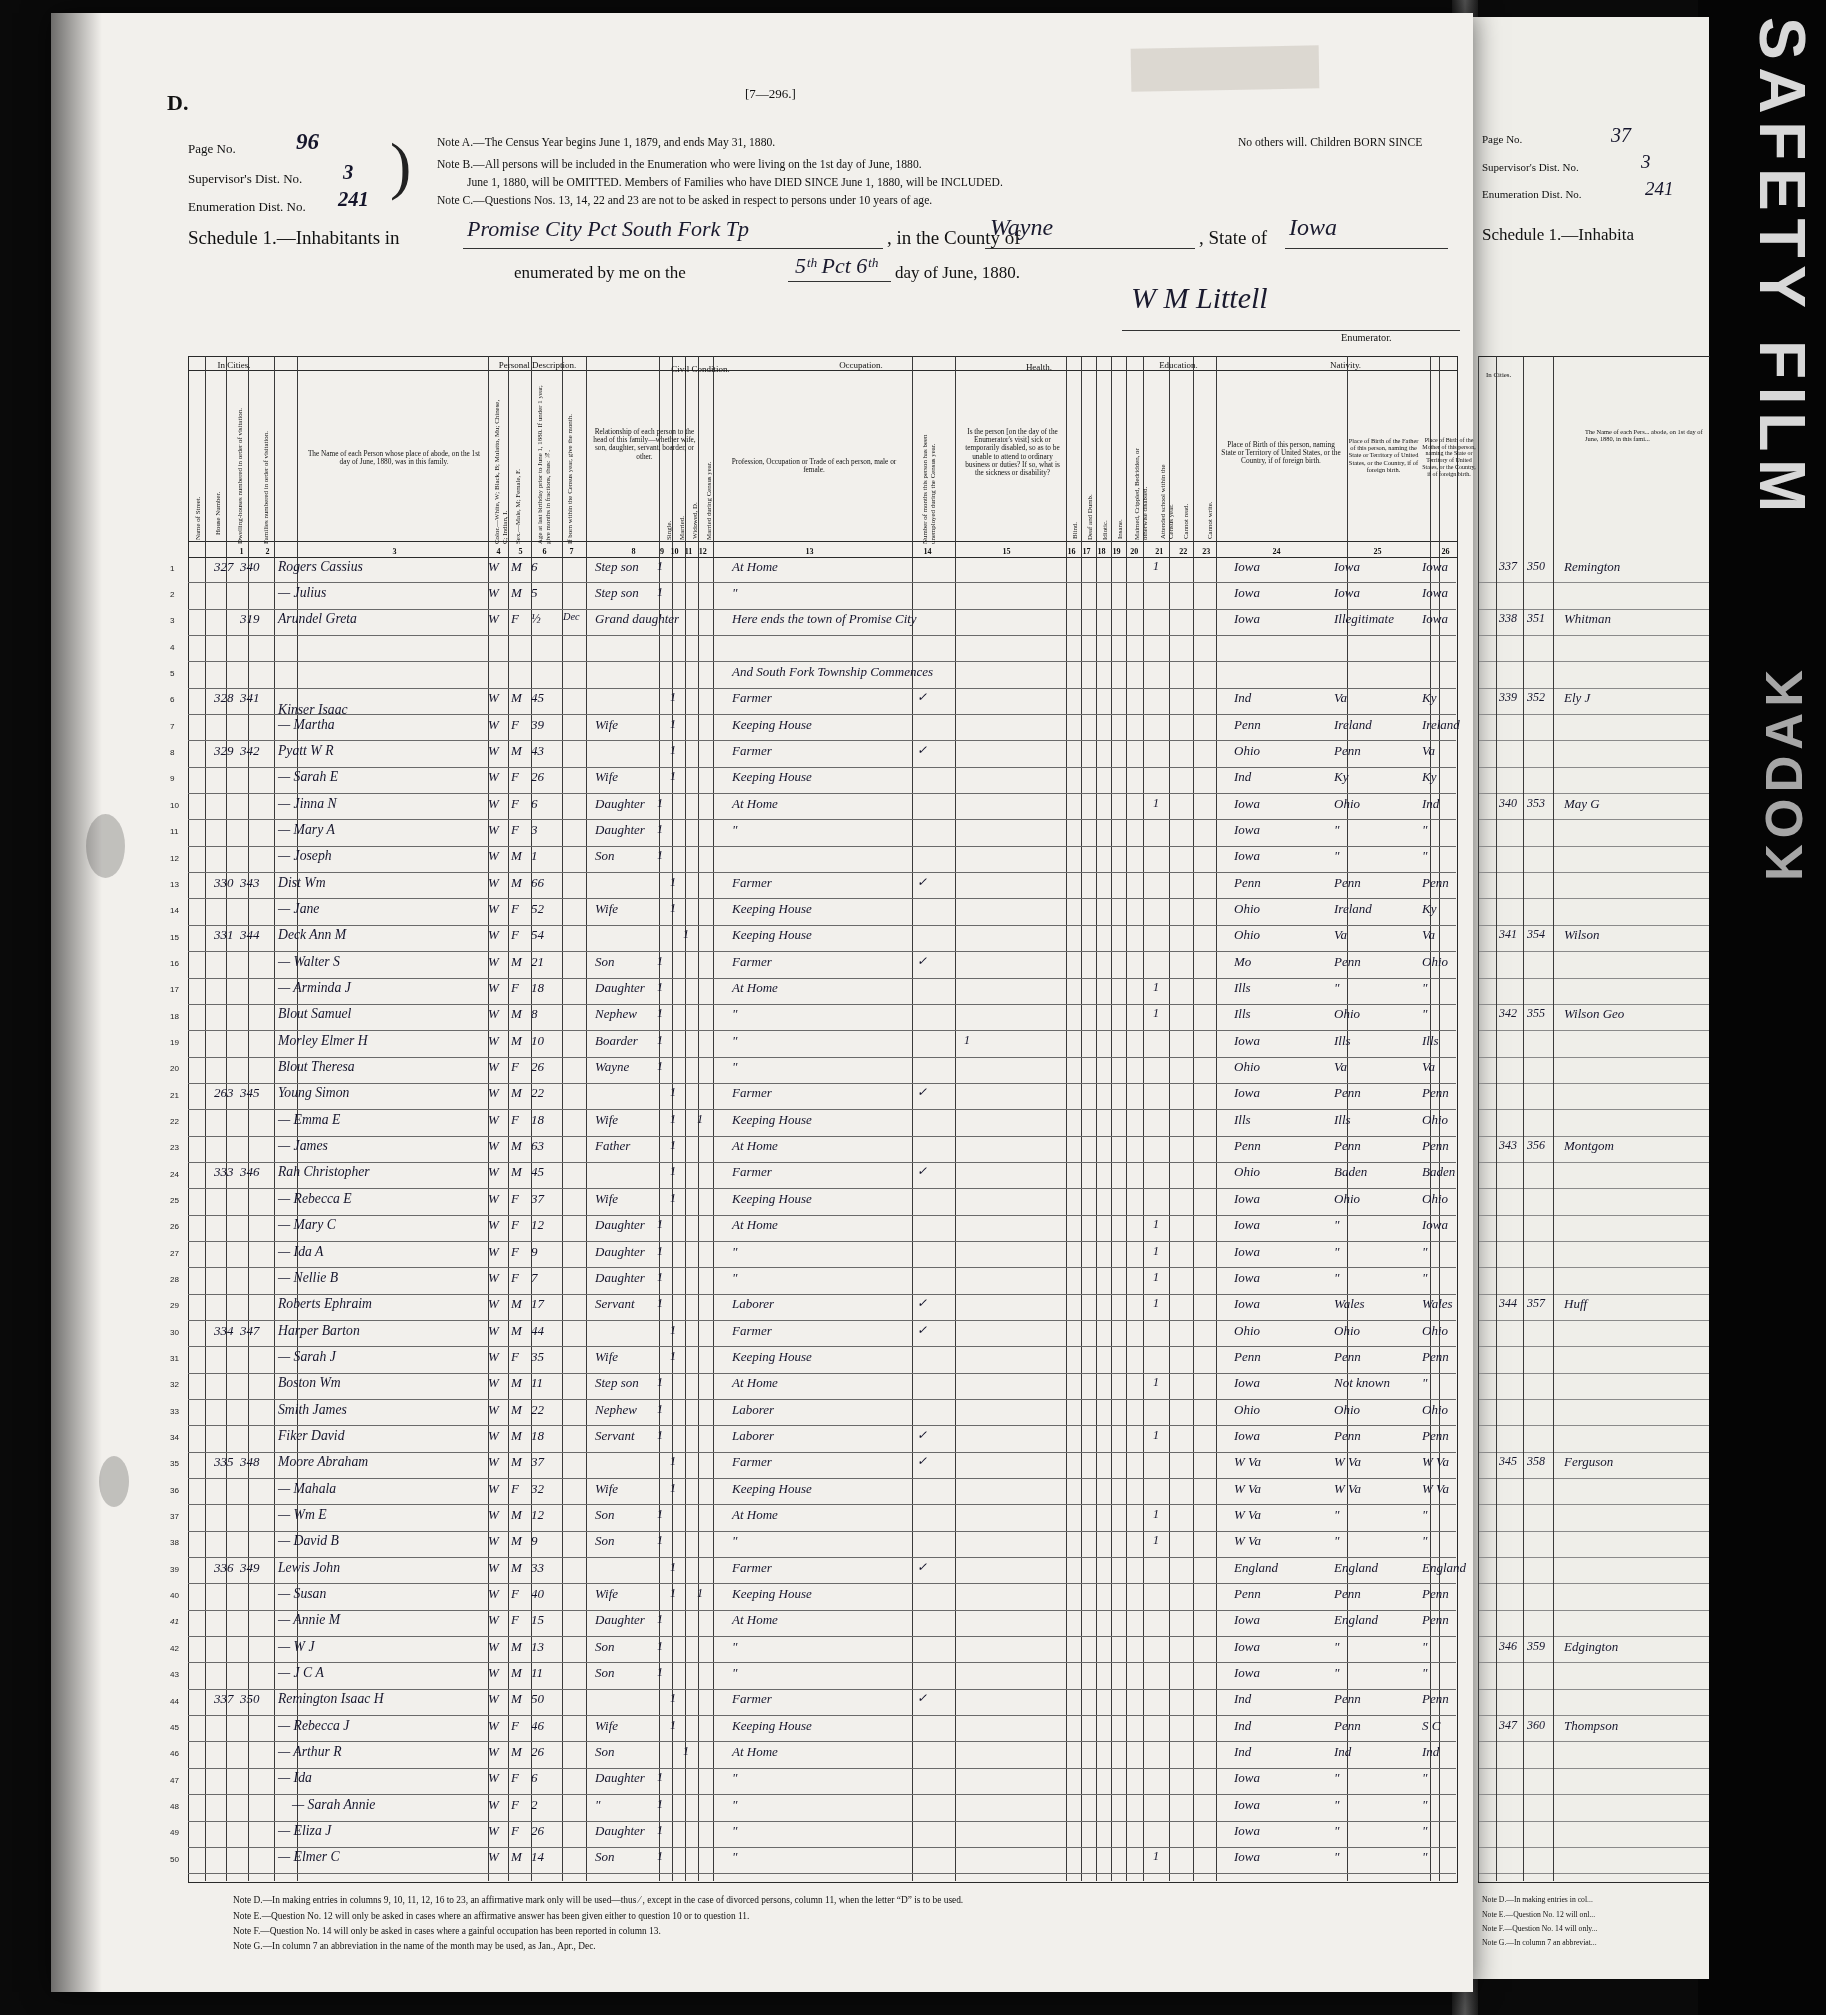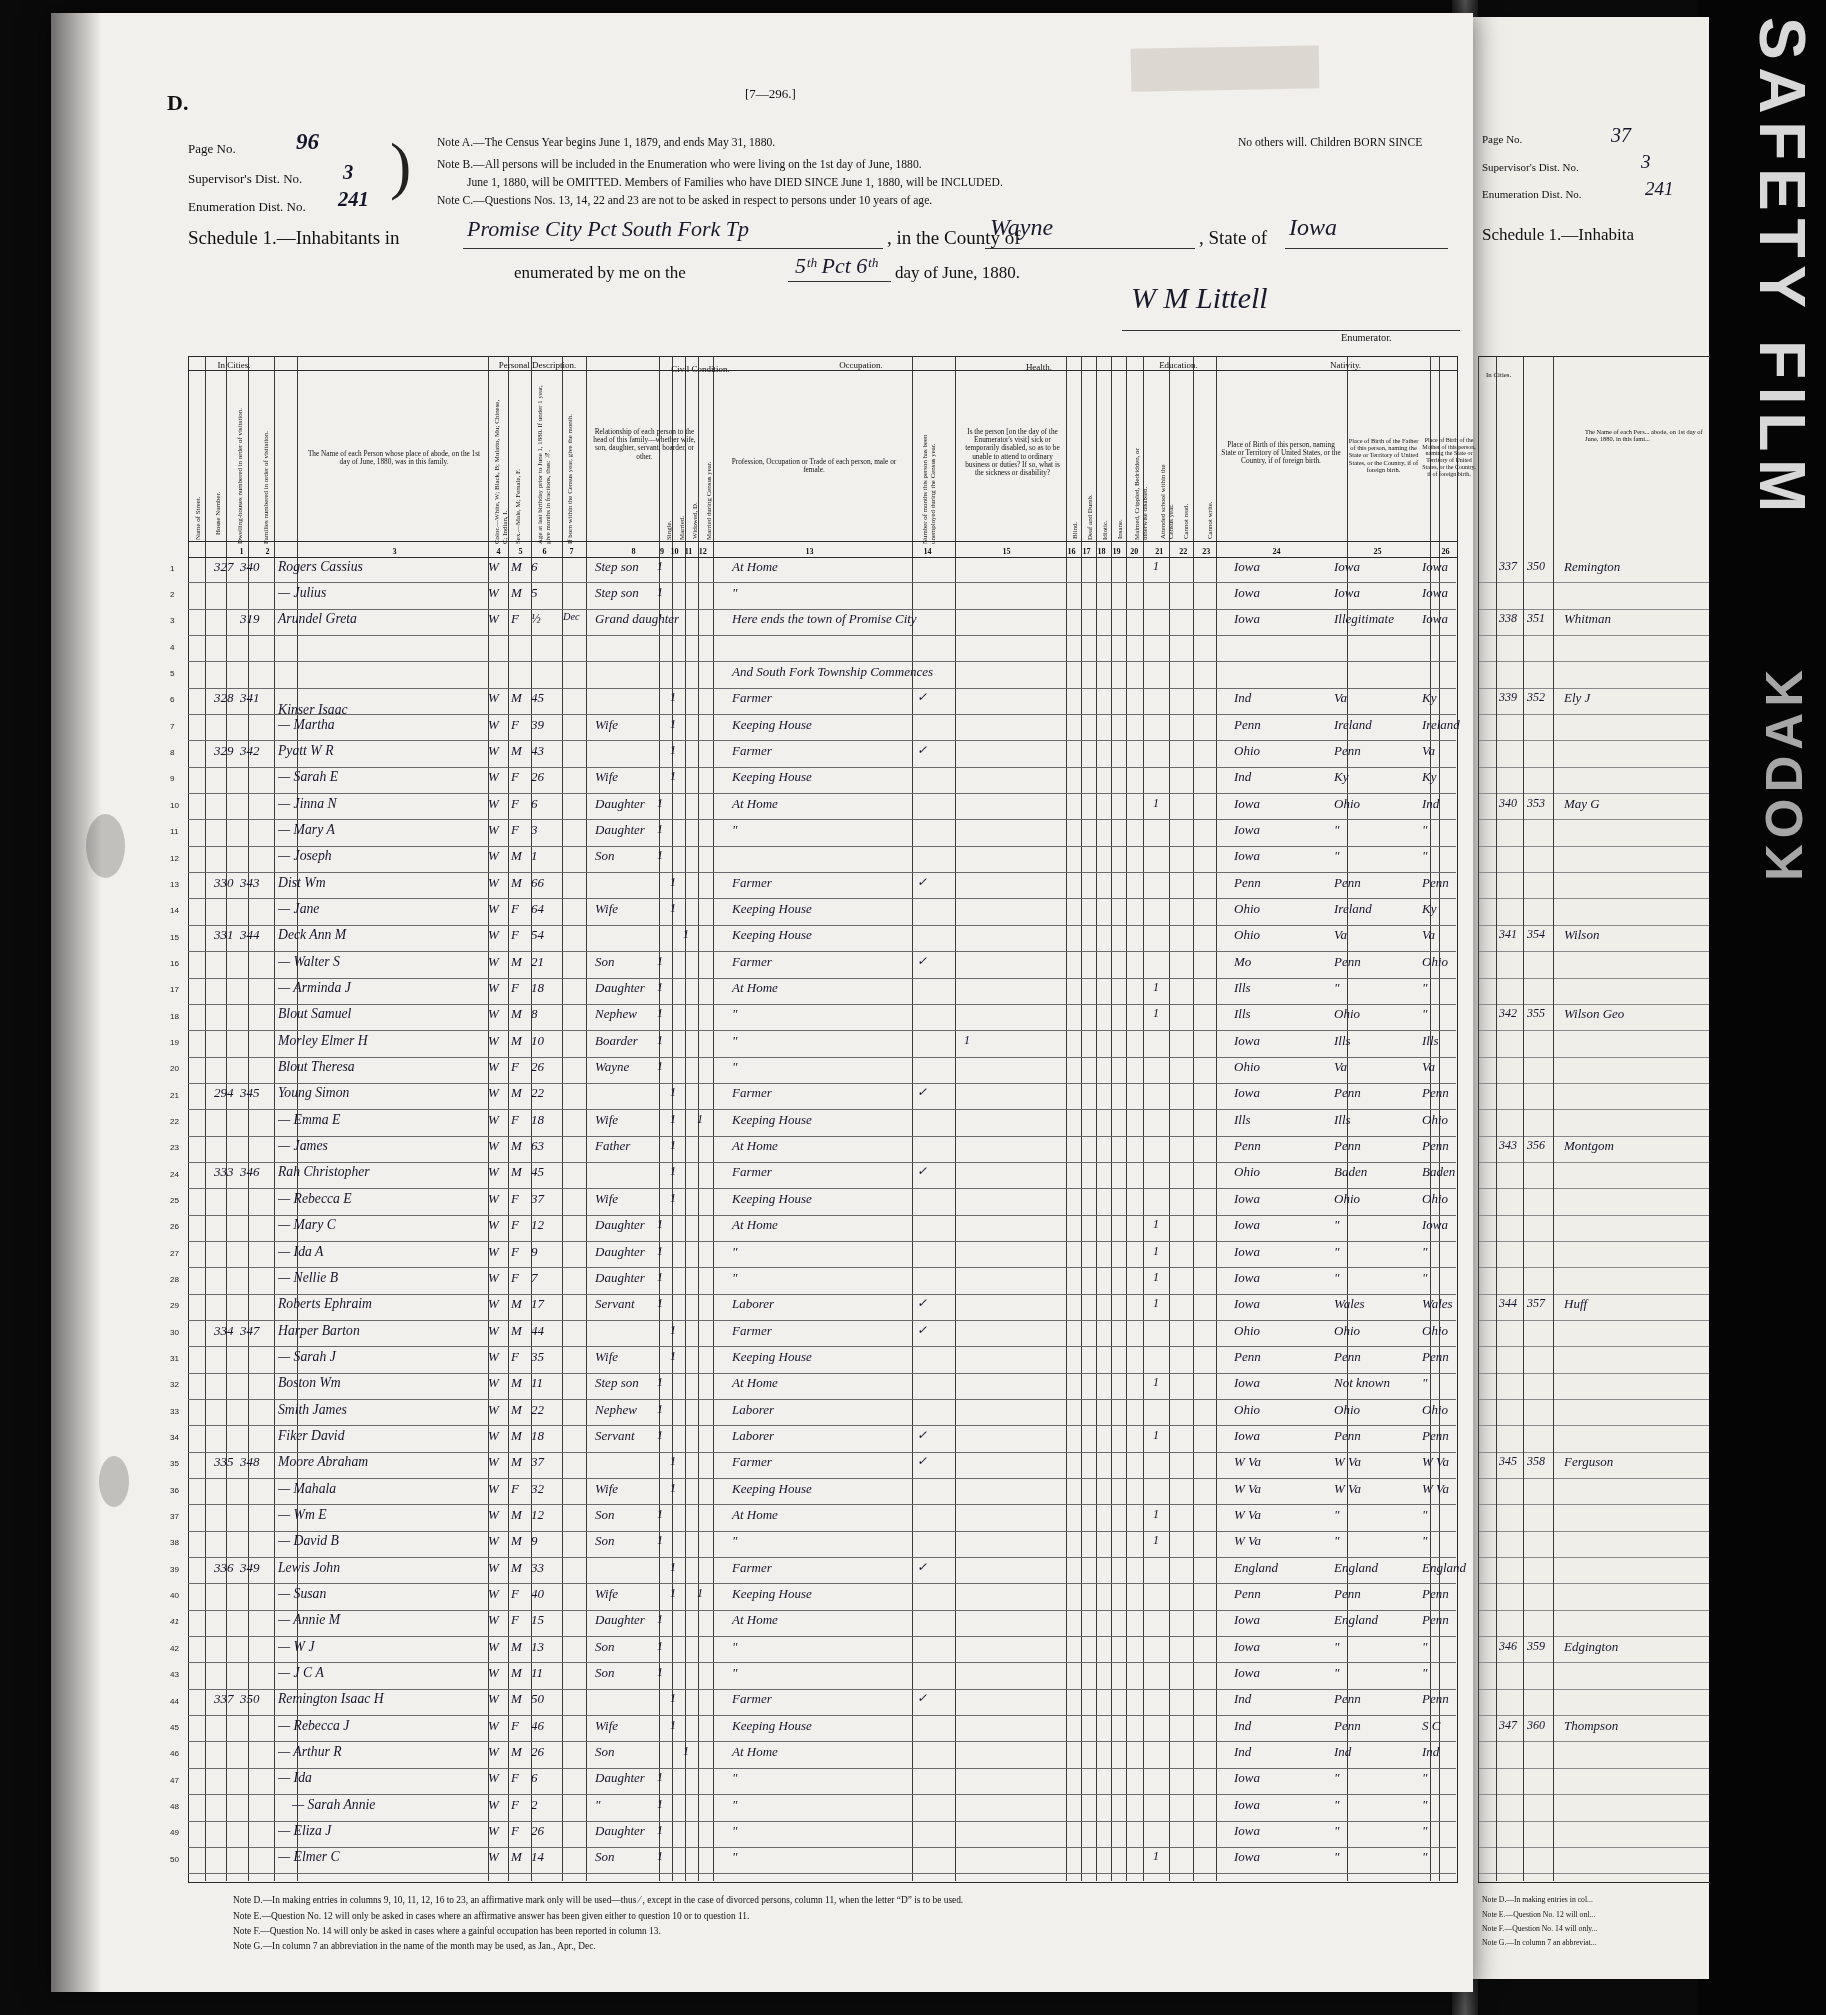--- a/index.html
+++ b/index.html
@@ -397,21 +397,21 @@
     <div class="cell" style="left: 732px; top: 875px; font-size: 13px;">Farmer</div>
     <div class="tick" style="left: 917px; top: 875px; font-size: 12px;">✓</div>
     <div class="cell" style="left: 1234px; top: 875px; font-size: 13px;">Penn</div>
     <div class="cell" style="left: 1334px; top: 875px; font-size: 13px;">Penn</div>
     <div class="cell" style="left: 1422px; top: 875px; font-size: 13px;">Penn</div>
     <div class="hline" style="position: absolute; left: 188px; top: 925px; width: 1268px;"></div>
     <div class="rowno" style="left: 170px; top: 906px;">14</div>
     <div class="cell" style="left: 278px; top: 901px; font-size: 13.7px;">—  Jane</div>
     <div class="cell" style="left: 488px; top: 901px; font-size: 13px;">W</div>
     <div class="cell" style="left: 511px; top: 901px; font-size: 13px;">F</div>
-    <div class="cell" style="left: 531px; top: 901px; font-size: 13px;">64</div>
+    <div class="cell" style="left: 531px; top: 901px; font-size: 13px;">52</div>
     <div class="cell" style="left: 595px; top: 901px; font-size: 13px;">Wife</div>
     <div class="tick" style="left: 670px; top: 901px; font-size: 12px;">1</div>
     <div class="cell" style="left: 732px; top: 901px; font-size: 13px;">Keeping House</div>
     <div class="cell" style="left: 1234px; top: 901px; font-size: 13px;">Ohio</div>
     <div class="cell" style="left: 1334px; top: 901px; font-size: 13px;">Ireland</div>
     <div class="cell" style="left: 1422px; top: 901px; font-size: 13px;">Ky</div>
     <div class="hline" style="position: absolute; left: 188px; top: 951px; width: 1268px;"></div>
     <div class="rowno" style="left: 170px; top: 933px;">15</div>
     <div class="cell" style="left: 214px; top: 927px; font-size: 13px; text-align: center;">331</div>
     <div class="cell" style="left: 240px; top: 927px; font-size: 13px;">344</div>
@@ -483,21 +483,21 @@
     <div class="cell" style="left: 511px; top: 1059px; font-size: 13px;">F</div>
     <div class="cell" style="left: 531px; top: 1059px; font-size: 13px;">26</div>
     <div class="cell" style="left: 595px; top: 1059px; font-size: 13px;">Wayne</div>
     <div class="tick" style="left: 657px; top: 1059px; font-size: 12px;">1</div>
     <div class="cell" style="left: 732px; top: 1059px; font-size: 13px;">"</div>
     <div class="cell" style="left: 1234px; top: 1059px; font-size: 13px;">Ohio</div>
     <div class="cell" style="left: 1334px; top: 1059px; font-size: 13px;">Va</div>
     <div class="cell" style="left: 1422px; top: 1059px; font-size: 13px;">Va</div>
     <div class="hline" style="position: absolute; left: 188px; top: 1109px; width: 1268px;"></div>
     <div class="rowno" style="left: 170px; top: 1091px;">21</div>
-    <div class="cell" style="left: 214px; top: 1085px; font-size: 13px;">294</div>
+    <div class="cell" style="left: 214px; top: 1085px; font-size: 13px;">263</div>
     <div class="cell" style="left: 240px; top: 1085px; font-size: 13px;">345</div>
     <div class="cell" style="left: 278px; top: 1085px; font-size: 13.7px;">Young  Simon</div>
     <div class="cell" style="left: 488px; top: 1085px; font-size: 13px;">W</div>
     <div class="cell" style="left: 511px; top: 1085px; font-size: 13px;">M</div>
     <div class="cell" style="left: 531px; top: 1085px; font-size: 13px;">22</div>
     <div class="tick" style="left: 670px; top: 1085px; font-size: 12px;">1</div>
     <div class="cell" style="left: 732px; top: 1085px; font-size: 13px;">Farmer</div>
     <div class="tick" style="left: 917px; top: 1085px; font-size: 12px;">✓</div>
     <div class="cell" style="left: 1234px; top: 1085px; font-size: 13px;">Iowa</div>
     <div class="cell" style="left: 1334px; top: 1085px; font-size: 13px;">Penn</div>

